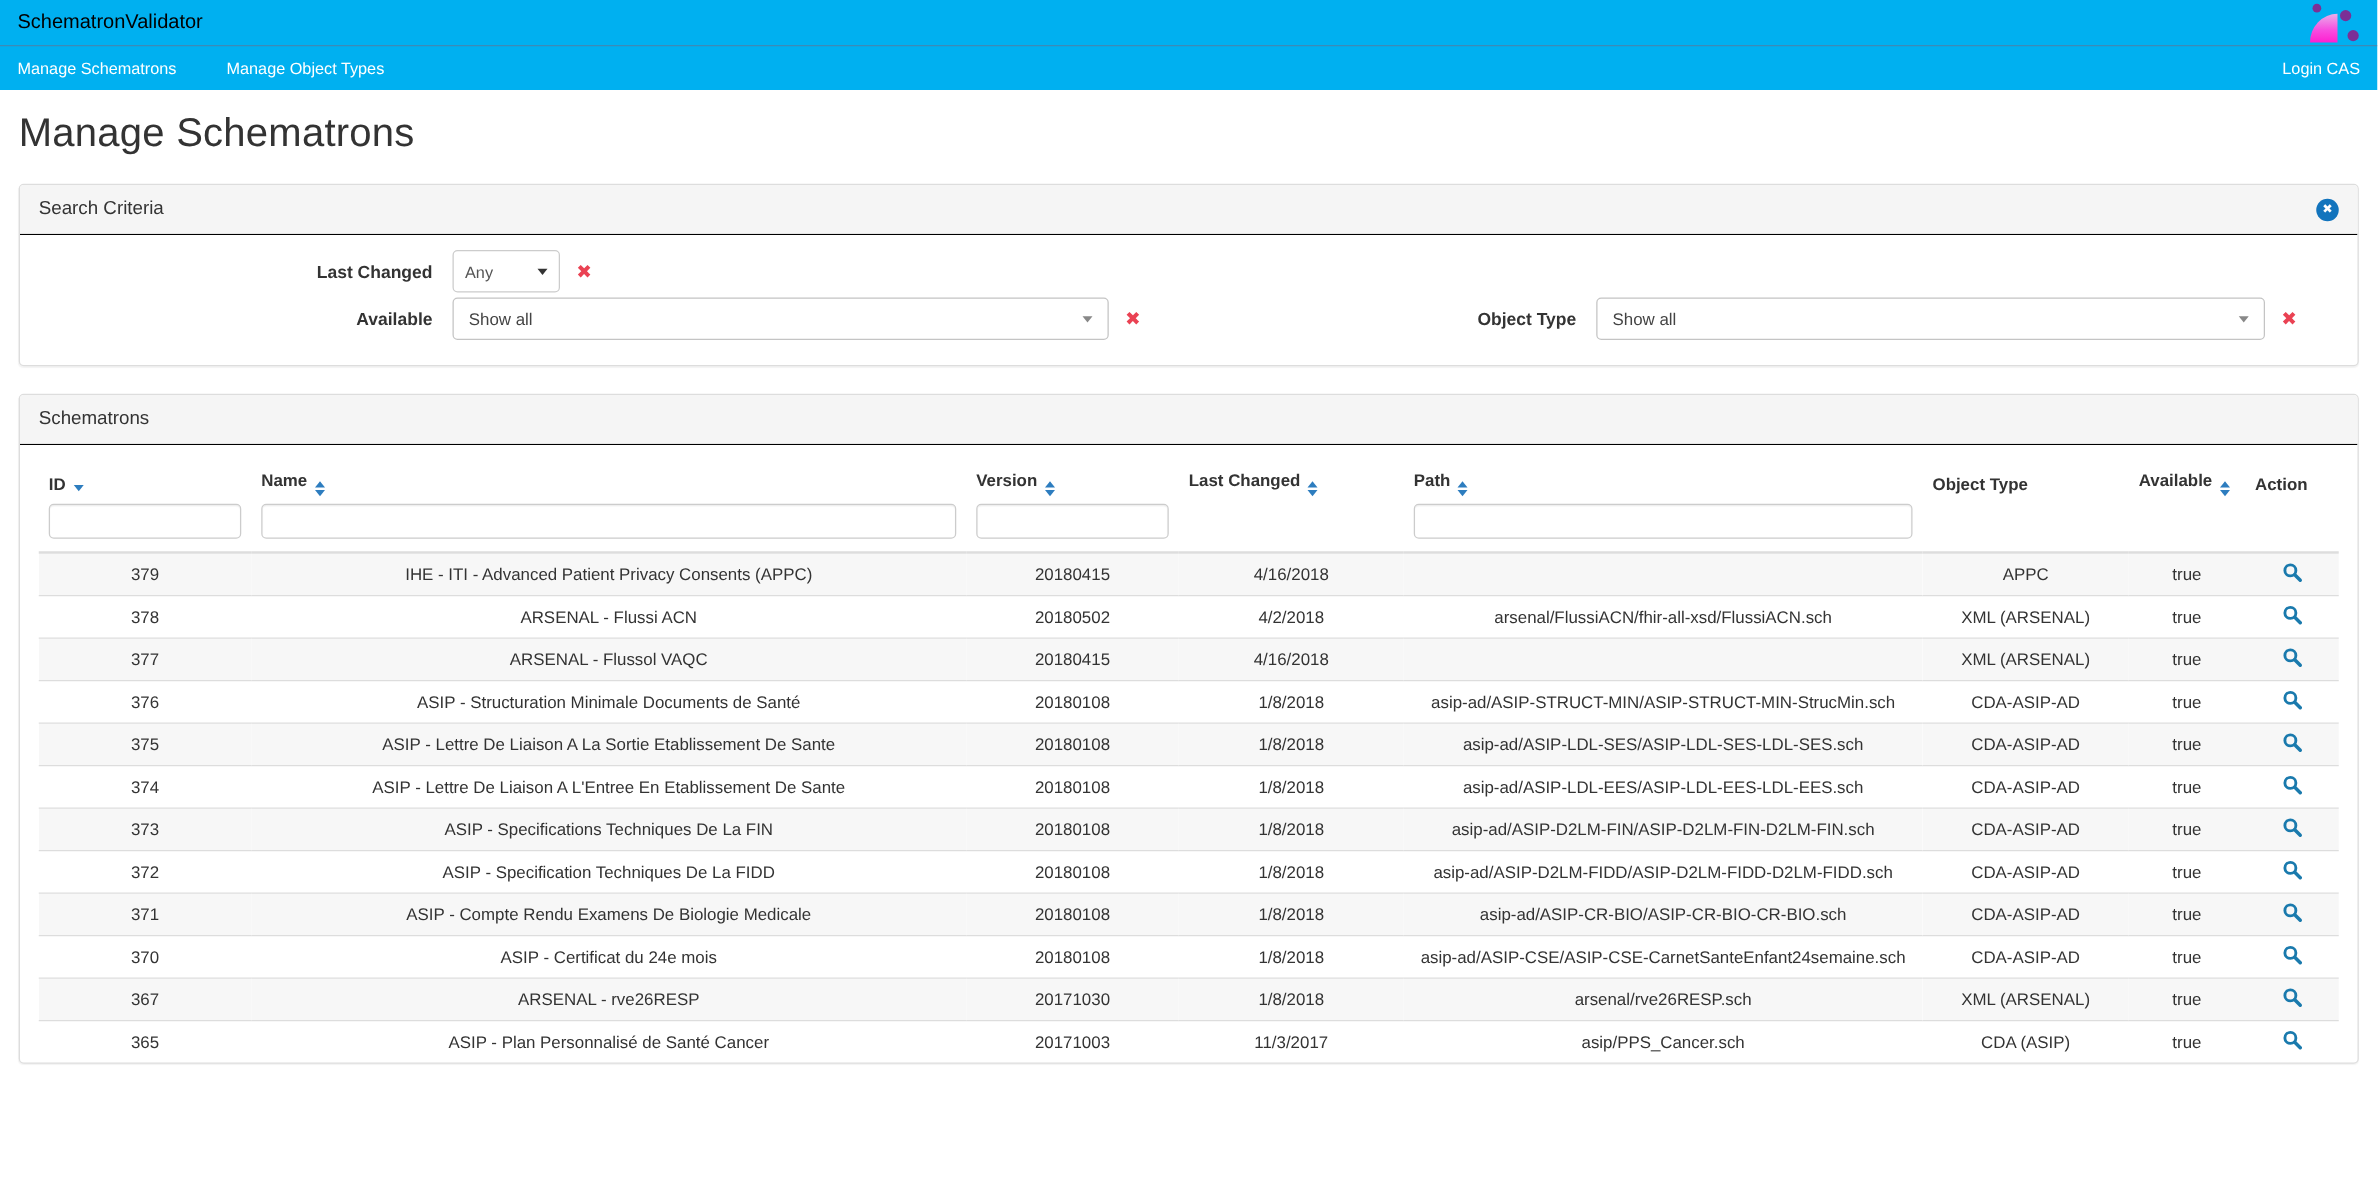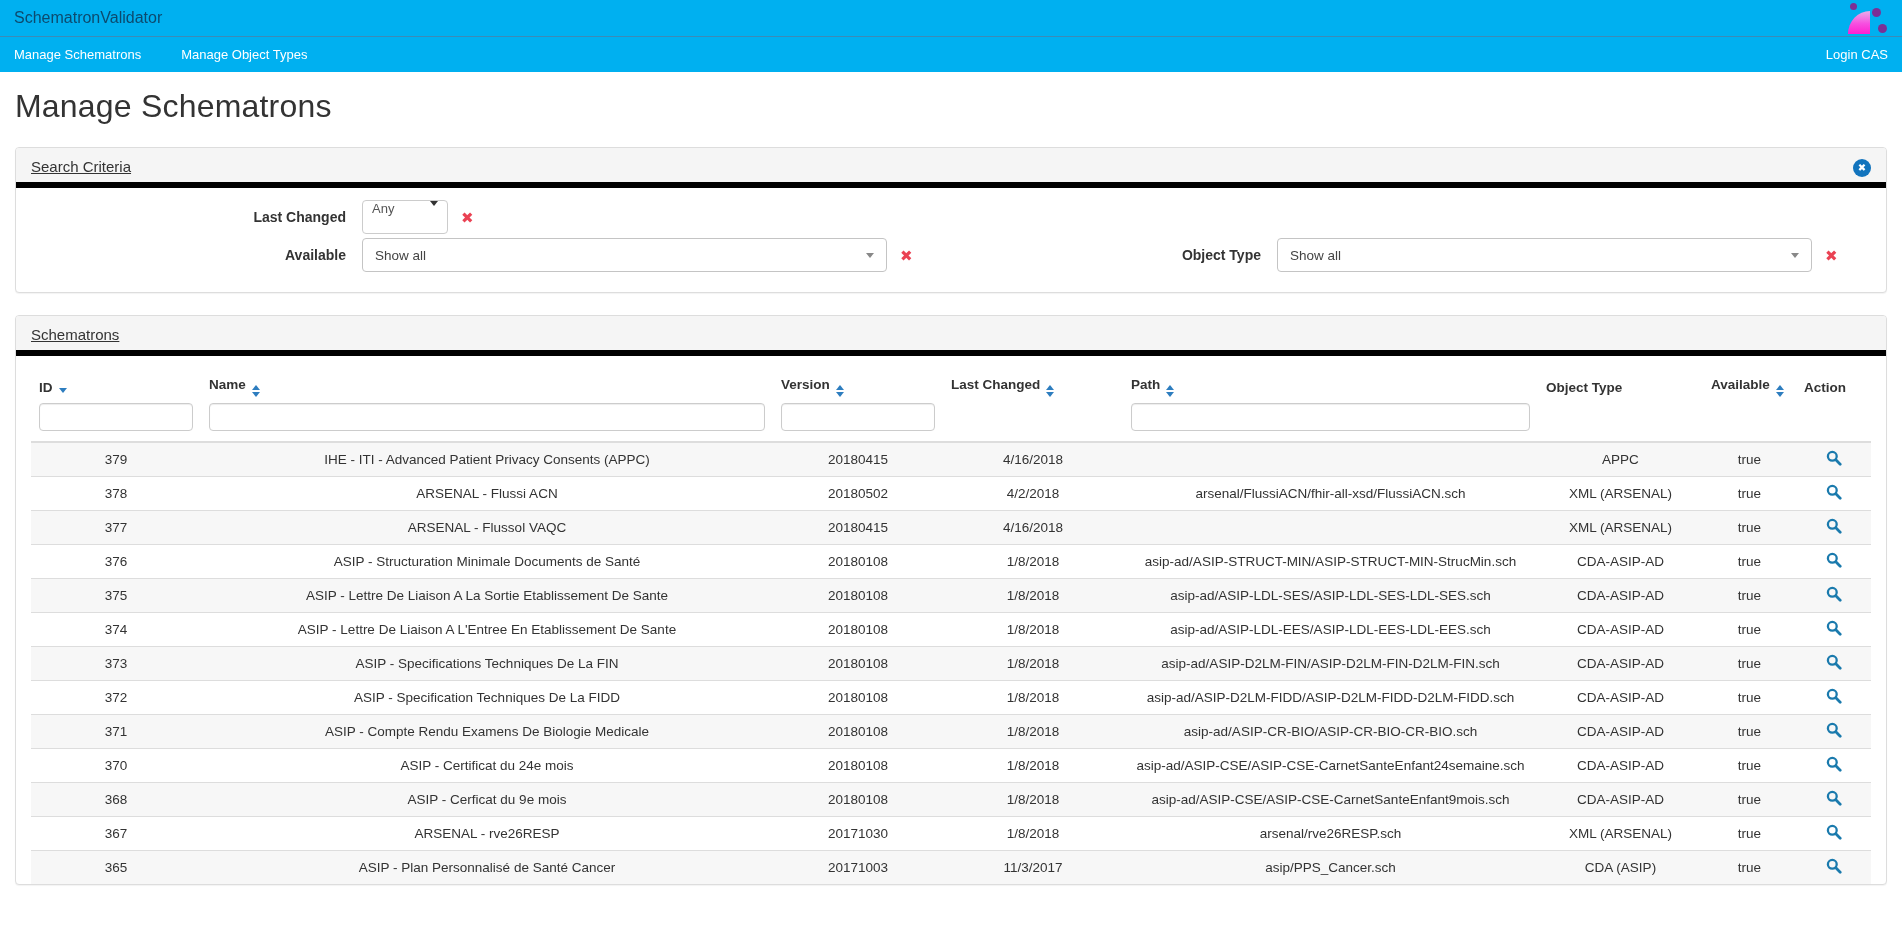--- a/index.html
+++ b/index.html
@@ -1,21 +1,21 @@
 <!DOCTYPE html>
 <html><head>
 <meta charset="utf-8">
 <style>
   * { margin:0; padding:0; box-sizing:border-box; }
   html,body { width:1902px; height:946px; overflow:hidden; background:#fff;
               font-family:"Liberation Sans","DejaVu Sans",sans-serif; color:#333; }
 
   
   .topbar { position:relative; height:36px; background:#00b0f0; }
-  .brand { display:inline-block; line-height:36px; padding-left:14px; color:#0c4a6e; font-size:16px; cursor:pointer; }
+  .brand { display:inline-block; line-height:36px; padding-left:14px; color:#000000; font-size:16px; cursor:pointer; }
   .logo { position:absolute; right:12px; top:2px; width:50px; height:33px; }
   .logo .quarter { position:absolute; left:8px; top:9px; width:22px; height:23px;
                    background:linear-gradient(180deg,#e9aee9 0%,#f74fe0 55%,#ff1fd0 100%);
                    border-top-left-radius:100% 100%; }
   .logo .dot { position:absolute; border-radius:50%; background:#7b2f96; }
   .logo .d1 { width:7px; height:7px; left:10px; top:1px; }
   .logo .d2 { width:9px; height:9px; left:32px; top:6px; }
   .logo .d3 { width:9px; height:9px; left:38px; top:22px; }
 
   .navbar { position:relative; height:36px; background:#00b0f0; border-top:1px solid rgba(110,110,135,.55);
@@ -23,35 +23,35 @@
   .navbar a { color:#fff; font-size:13px; text-decoration:none; cursor:pointer; }
   .nav-item { margin-right:40px; }
   .nav-login { margin-left:auto; }
 
   
   .container { padding:0 15px; }
   h1.page-title { font-size:32px; font-weight:500; color:#333; margin:16px 0 22px; letter-spacing:.2px; }
 
   .panel { border:1px solid #ddd; border-radius:4px; background:#fff; margin-bottom:22px;
            box-shadow:0 1px 1px rgba(0,0,0,.05); }
-  .panel-heading { background:#f5f5f5; border-bottom:6px solid #000000; border-radius:3px 3px 0 0;
-                   padding:10px 15px; font-size:15px; color:#333; position:relative; height:40px;text-decoration:underline; }
+  .panel-heading { background:#f5f5f5; border-bottom:1px solid #000000; border-radius:3px 3px 0 0;
+                   padding:10px 15px; font-size:15px; color:#333; position:relative; height:40px; }
   .circle-x { position:absolute; right:15px; top:11px; width:18px; height:18px; border-radius:50%;
               background:#1274bd; color:#fff; font-size:10px; line-height:18px; text-align:center;
               font-weight:bold; cursor:pointer; }
 
   
   .panel-body.search { padding:12px 16px 16px; }
   .form-grid { display:flex; }
   .form-col { width:50%; }
   .frow { display:flex; align-items:center; margin-bottom:4px; height:34px; }
   .flabel { width:330px; text-align:right; padding-right:16px; font-weight:bold; font-size:14px; color:#333; }
   .form-col.right .flabel { width:326px; }
   .sel-native { width:86px; height:34px; border:1px solid #ccc; border-radius:4px; background:#fff;
-                display:flex; align-items:flex-start; justify-content:space-between; padding:0 9px;
+                display:flex; align-items:center; justify-content:space-between; padding:0 9px;
                 font-size:13px; color:#555; cursor:pointer; }
   .sel2 { height:34px; border:1px solid #c4c4c4; border-radius:4px; background:#fff;
           display:flex; align-items:center; justify-content:space-between; padding:0 12px;
           font-size:13.5px; color:#444; cursor:pointer; }
   .sel2.w-left { width:525px; }
   .sel2.w-right { width:535px; }
   .caret-dn { width:0; height:0; border-left:4px solid transparent; border-right:4px solid transparent; border-top:5px solid #888; }
   .sel-native .caret-dn { border-top-color:#333; border-left-width:4px; border-right-width:4px; }
   .red-x { color:#ea4253; font-size:15px; font-weight:bold; margin-left:13px; cursor:pointer; line-height:1; }
 
@@ -313,33 +313,20 @@
               <td>1/8/2018</td>
               <td>asip-ad/ASIP-CSE/ASIP-CSE-CarnetSanteEnfant24semaine.sch</td>
               <td>CDA-ASIP-AD</td>
               <td>true</td>
               <td><span class="action-btn"><svg width="16" height="16" viewBox="0 0 16 16">
                     <circle cx="6.3" cy="6.3" r="4.4" fill="none" stroke="#1a7aad" stroke-width="2.3"></circle>
                     <line x1="9.8" y1="9.8" x2="14.2" y2="14.2" stroke="#1a7aad" stroke-width="2.8" stroke-linecap="round"></line>
                   </svg></span></td>
             </tr>
             <tr>
-              <td>368</td>
-              <td>ASIP - Cerficat du 9e mois</td>
-              <td>20180108</td>
-              <td>1/8/2018</td>
-              <td>asip-ad/ASIP-CSE/ASIP-CSE-CarnetSanteEnfant9mois.sch</td>
-              <td>CDA-ASIP-AD</td>
-              <td>true</td>
-              <td><span class="action-btn"><svg width="16" height="16" viewBox="0 0 16 16">
-                    <circle cx="6.3" cy="6.3" r="4.4" fill="none" stroke="#1a7aad" stroke-width="2.3"></circle>
-                    <line x1="9.8" y1="9.8" x2="14.2" y2="14.2" stroke="#1a7aad" stroke-width="2.8" stroke-linecap="round"></line>
-                  </svg></span></td>
-            </tr>
-            <tr>
               <td>367</td>
               <td>ARSENAL - rve26RESP</td>
               <td>20171030</td>
               <td>1/8/2018</td>
               <td>arsenal/rve26RESP.sch</td>
               <td>XML (ARSENAL)</td>
               <td>true</td>
               <td><span class="action-btn"><svg width="16" height="16" viewBox="0 0 16 16">
                     <circle cx="6.3" cy="6.3" r="4.4" fill="none" stroke="#1a7aad" stroke-width="2.3"></circle>
                     <line x1="9.8" y1="9.8" x2="14.2" y2="14.2" stroke="#1a7aad" stroke-width="2.8" stroke-linecap="round"></line>

